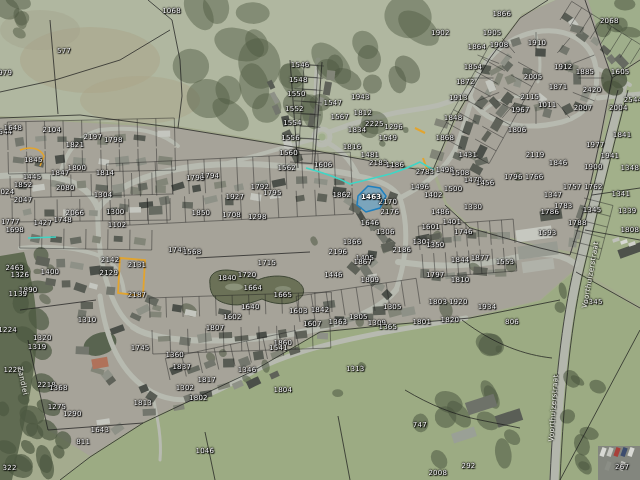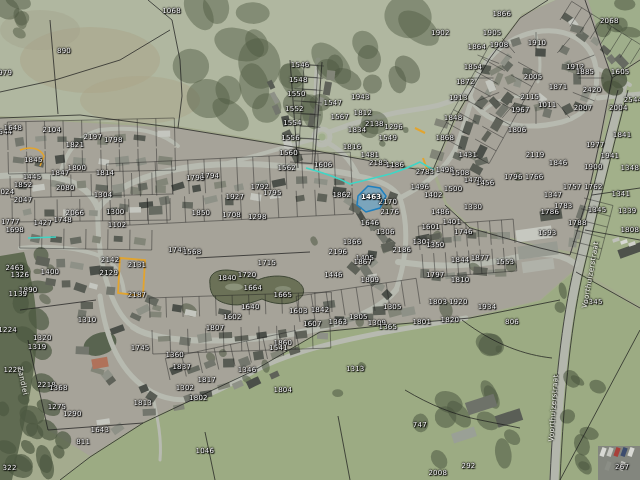--- a/index.html
+++ b/index.html
@@ -685,21 +685,21 @@
     <path id="hlYellow3" d="M415,128 L425,133" fill="none" stroke="#e2a42f" stroke-width="2"></path>
     <path id="hlYellow4" d="M423,158 L428,172" fill="none" stroke="#e2a42f" stroke-width="2"></path>
     <path id="hlTeal" d="M306,168 C320,172 335,176 350,184 C365,180 378,177 390,174 C402,170 412,166 420,162 L434,170" fill="none" stroke="#3fd6c6" stroke-width="1.5"></path>
     <path id="hlTeal2" d="M28,238 L56,237" fill="none" stroke="#3fd6c6" stroke-width="1.3"></path>
     <polygon id="selParcel" points="358,196 368,186 380,188 386,196 380,208 366,212 357,205" fill="#57a8d8" fill-opacity="0.55" stroke="#1f7fbe" stroke-width="1.5"></polygon>
   </g>
 </svg>
 
 <div id="labels">
       <span class="plabel" style="left: 26.8%; top: 2.3%; color: rgb(255, 255, 255);">1068</span>
-      <span class="plabel" style="left: 10%; top: 10.6%; color: rgb(255, 255, 255);">890</span>
+      <span class="plabel" style="left: 10%; top: 10.6%; color: rgb(255, 255, 255);">577</span>
       <span class="plabel" style="left: 0.8%; top: 15.2%; color: rgb(255, 255, 255);">979</span>
       <span class="plabel" style="left: 78.4%; top: 2.9%; color: rgb(255, 255, 255);">1866</span>
       <span class="plabel" style="left: 95.2%; top: 4.4%; color: rgb(255, 255, 255);">2068</span>
       <span class="plabel" style="left: 55.5%; top: 76.8%; color: rgb(255, 255, 255);">1313</span>
       <span class="plabel" style="left: 32%; top: 94%; color: rgb(255, 255, 255);">1046</span>
       <span class="plabel" style="left: 65.6%; top: 88.6%; color: rgb(255, 255, 255);">747</span>
       <span class="plabel" style="left: 73.2%; top: 97%; color: rgb(255, 255, 255);">292</span>
       <span class="plabel" style="left: 13%; top: 92%; color: rgb(255, 255, 255);">811</span>
       <span class="plabel" style="left: 1.5%; top: 97.5%; color: rgb(255, 255, 255);">322</span>
       <span class="plabel" style="left: 97.2%; top: 97.3%; color: rgb(255, 255, 255);">267</span>
@@ -717,21 +717,21 @@
       <span class="plabel" style="left: 76.9%; top: 6.9%; color: rgb(255, 255, 255);">1905</span>
       <span class="plabel" style="left: 76.1%; top: 9.4%; color: rgb(255, 255, 255); padding-left: 24px;">1908</span>
       <span class="plabel" style="left: 83.9%; top: 9%; color: rgb(255, 255, 255);">1910</span>
       <span class="plabel" style="left: 74.5%; top: 9.8%; color: rgb(255, 255, 255);">1864</span>
       <span class="plabel" style="left: 73.9%; top: 13.9%; color: rgb(255, 255, 255);">1854</span>
       <span class="plabel" style="left: 72.7%; top: 17%; color: rgb(255, 255, 255);">1872</span>
       <span class="plabel" style="left: 71.6%; top: 20.5%; color: rgb(255, 255, 255);">1913</span>
       <span class="plabel" style="left: 70.8%; top: 24.6%; color: rgb(255, 255, 255);">1848</span>
       <span class="plabel" style="left: 69.5%; top: 28.8%; color: rgb(255, 255, 255);">1868</span>
       <span class="plabel" style="left: 83.3%; top: 16%; color: rgb(255, 255, 255);">2005</span>
-      <span class="plabel" style="left: 88%; top: 13.9%; color: rgb(255, 255, 255); padding-left: 24px;">1912</span>
+      <span class="plabel" style="left: 88%; top: 13.9%; color: rgb(255, 255, 255);">1912</span>
       <span class="plabel" style="left: 91.4%; top: 15%; color: rgb(255, 255, 255);">1885</span>
       <span class="plabel" style="left: 96.9%; top: 15%; color: rgb(255, 255, 255);">1605</span>
       <span class="plabel" style="left: 87.2%; top: 18.1%; color: rgb(255, 255, 255);">1871</span>
       <span class="plabel" style="left: 92.5%; top: 18.8%; color: rgb(255, 255, 255);">2420</span>
       <span class="plabel" style="left: 98.9%; top: 20.8%; color: rgb(255, 255, 255);">2544</span>
       <span class="plabel" style="left: 82.8%; top: 20.2%; color: rgb(255, 255, 255);">2115</span>
       <span class="plabel" style="left: 85.5%; top: 21.9%; color: rgb(255, 255, 255);">1011</span>
       <span class="plabel" style="left: 81.3%; top: 22.9%; color: rgb(255, 255, 255);">1967</span>
       <span class="plabel" style="left: 91.1%; top: 22.5%; color: rgb(255, 255, 255);">2007</span>
       <span class="plabel" style="left: 96.6%; top: 22.5%; color: rgb(255, 255, 255);">2004</span>
@@ -742,21 +742,21 @@
       <span class="plabel" style="left: 87.2%; top: 34%; color: rgb(255, 255, 255);">1846</span>
       <span class="plabel" style="left: 92.7%; top: 34.8%; color: rgb(255, 255, 255);">1900</span>
       <span class="plabel" style="left: 95.3%; top: 32.6%; color: rgb(255, 255, 255);">1941</span>
       <span class="plabel" style="left: 98.4%; top: 35%; color: rgb(255, 255, 255);">1348</span>
       <span class="plabel" style="left: 56.3%; top: 20.2%; color: rgb(255, 255, 255);">1943</span>
       <span class="plabel" style="left: 56.7%; top: 23.5%; color: rgb(255, 255, 255);">1812</span>
       <span class="plabel" style="left: 55.8%; top: 27.1%; color: rgb(255, 255, 255);">1834</span>
       <span class="plabel" style="left: 55%; top: 30.6%; color: rgb(255, 255, 255);">1816</span>
       <span class="plabel" style="left: 60.6%; top: 28.8%; color: rgb(255, 255, 255);">1549</span>
       <span class="plabel" style="left: 53.1%; top: 24.4%; color: rgb(255, 255, 255);">1567</span>
-      <span class="plabel" style="left: 58.5%; top: 25.8%; color: rgb(255, 255, 255);">2138</span>
+      <span class="plabel" style="left: 58.5%; top: 25.8%; color: rgb(255, 255, 255);">2225</span>
       <span class="plabel" style="left: 61.5%; top: 26.5%; color: rgb(255, 255, 255);">1296</span>
       <span class="plabel" style="left: 52%; top: 21.5%; color: rgb(255, 255, 255);">1547</span>
       <span class="plabel" style="left: 50.5%; top: 34.4%; color: rgb(255, 255, 255);">1606</span>
       <span class="plabel" style="left: 57.8%; top: 32.3%; color: rgb(255, 255, 255);">1481</span>
       <span class="plabel" style="left: 59.1%; top: 34%; color: rgb(255, 255, 255);">2183</span>
       <span class="plabel" style="left: 61.7%; top: 34.4%; color: rgb(255, 255, 255);">1186</span>
       <span class="plabel" style="left: 66.4%; top: 35.8%; color: rgb(255, 255, 255);">2783</span>
       <span class="plabel" style="left: 69.5%; top: 35.4%; color: rgb(255, 255, 255);">1498</span>
       <span class="plabel" style="left: 71.9%; top: 36%; color: rgb(255, 255, 255);">1508</span>
       <span class="plabel" style="left: 73.9%; top: 37.5%; color: rgb(255, 255, 255);">1470</span>
@@ -782,21 +782,21 @@
       <span class="plabel sel" style="left: 58%; top: 41%; color: rgb(255, 255, 255);">1463</span>
       <span class="plabel" style="left: 80.2%; top: 36.9%; color: rgb(255, 255, 255);">1796</span>
       <span class="plabel" style="left: 82.5%; top: 36.9%; color: rgb(255, 255, 255); padding-left: 12px;">1766</span>
       <span class="plabel" style="left: 89.4%; top: 39%; color: rgb(255, 255, 255);">1757</span>
       <span class="plabel" style="left: 86.4%; top: 40.6%; color: rgb(255, 255, 255);">1347</span>
       <span class="plabel" style="left: 92.7%; top: 39%; color: rgb(255, 255, 255);">1762</span>
       <span class="plabel" style="left: 85.9%; top: 44.2%; color: rgb(255, 255, 255);">1786</span>
       <span class="plabel" style="left: 90.2%; top: 46.5%; color: rgb(255, 255, 255);">1788</span>
       <span class="plabel" style="left: 88%; top: 43%; color: rgb(255, 255, 255);">1783</span>
       <span class="plabel" style="left: 85.5%; top: 48.5%; color: rgb(255, 255, 255);">1593</span>
-      <span class="plabel" style="left: 92.5%; top: 43.8%; color: rgb(255, 255, 255); padding-left: 10px;">1345</span>
+      <span class="plabel" style="left: 92.5%; top: 43.8%; color: rgb(255, 255, 255);">1345</span>
       <span class="plabel" style="left: 98.4%; top: 47.9%; color: rgb(255, 255, 255);">1808</span>
       <span class="plabel" style="left: 97%; top: 40.5%; color: rgb(255, 255, 255);">1341</span>
       <span class="plabel" style="left: 98%; top: 44%; color: rgb(255, 255, 255);">1339</span>
       <span class="plabel" style="left: 52.8%; top: 52.5%; color: rgb(255, 255, 255);">2196</span>
       <span class="plabel" style="left: 52.1%; top: 57.3%; color: rgb(255, 255, 255);">1446</span>
       <span class="plabel" style="left: 56.7%; top: 54.6%; color: rgb(255, 255, 255);">1867</span>
       <span class="plabel" style="left: 57.8%; top: 58.3%; color: rgb(255, 255, 255);">1809</span>
       <span class="plabel" style="left: 68%; top: 51%; color: rgb(255, 255, 255);">1350</span>
       <span class="plabel" style="left: 68%; top: 57.3%; color: rgb(255, 255, 255);">1797</span>
       <span class="plabel" style="left: 71.9%; top: 54.2%; color: rgb(255, 255, 255);">1844</span>

